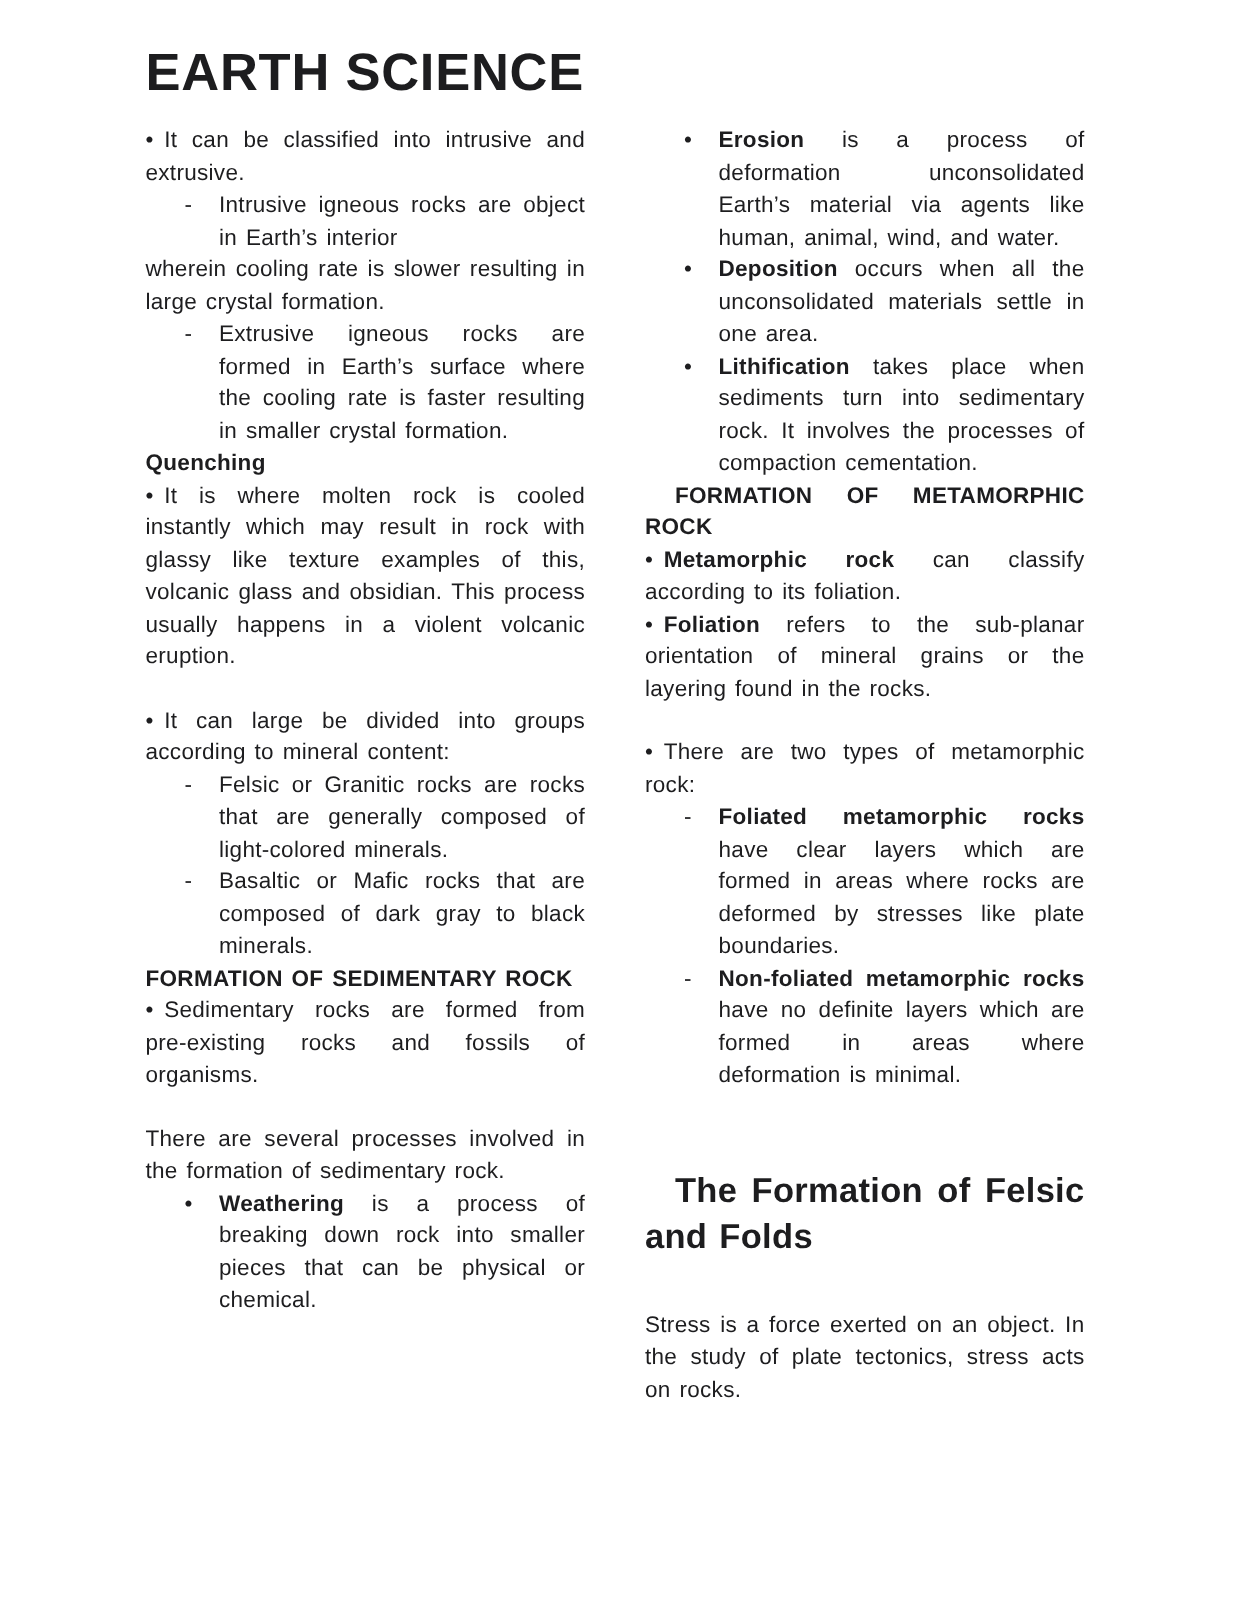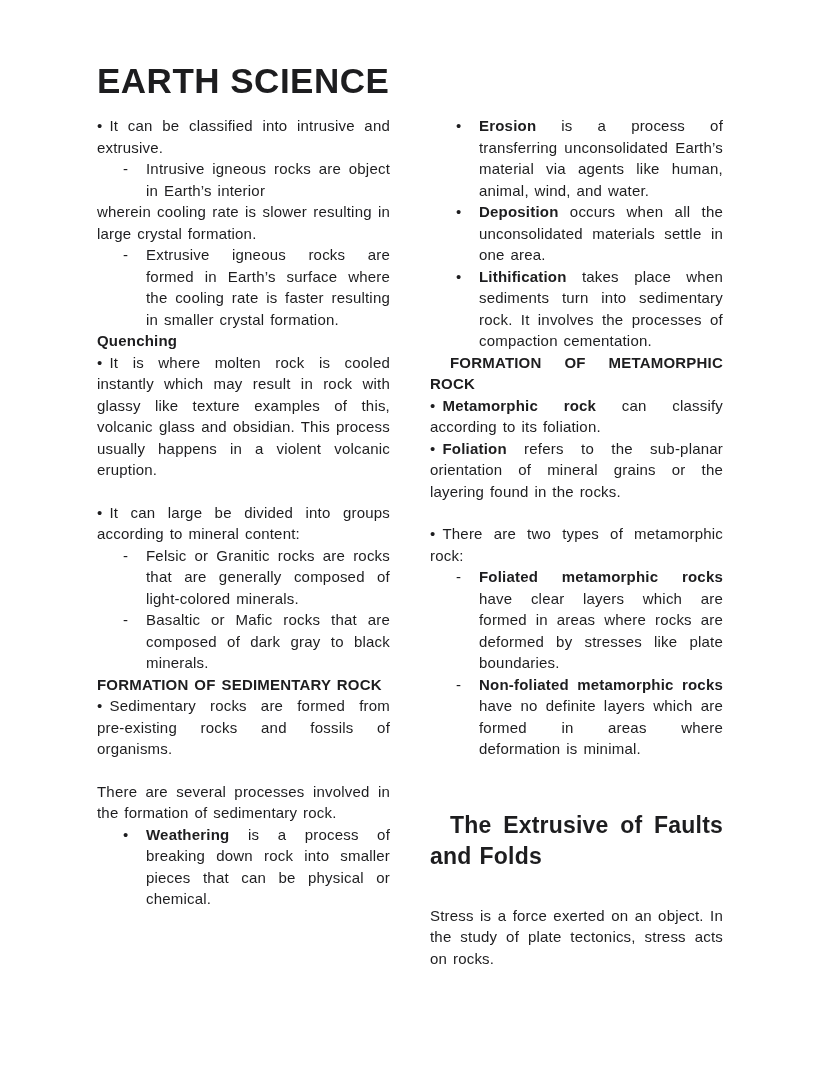--- a/index.html
+++ b/index.html
@@ -3,21 +3,21 @@
 <meta charset="utf-8">
 <style>
   html, body { margin: 0; padding: 0; }
   body {
     width: 828px; height: 1071px;
     background: #ffffff;
     color: #1d1d1f;
     font-family: "Liberation Sans", sans-serif;
     overflow: hidden;
   }
-  .page { box-sizing: border-box; padding: 62px 97px 0 97px; width: 828px; }
+  .page { box-sizing: border-box; padding: 30px 97px 0 97px; width: 828px; }
   .title {
     font-size: 35px; font-weight: bold; letter-spacing: 0.5px;
     line-height: 38px; margin: 0 0 15px 0; white-space: nowrap;
   }
   .columns { display: flex; gap: 40px; }
   .col {
     width: 293px; flex: 0 0 293px;
     font-size: 15px; line-height: 21.5px;
     text-align: justify;
     letter-spacing: 0.2px; word-spacing: 1.5px;
@@ -66,21 +66,21 @@
       <h3 class="h-bold sp">FORMATION OF SEDIMENTARY ROCK</h3>
 
       <p class="para"><span class="m-in">•</span><span>Sedimentary rocks are formed from pre-existing rocks and fossils of organisms.</span></p>
 
       <p class="para sp">There are several processes involved in the formation of sedimentary rock.</p>
 
       <div class="hang"><span class="m">•</span><span class="b">Weathering</span><span> is a process of breaking down rock into smaller pieces that can be physical or chemical.</span></div>
     </div>
 
     <div class="col">
-      <div class="hang"><span class="m">•</span><span class="b">Erosion</span><span> is a process of transferring unconsolidated Earth’s material via agents like human, animal, wind, and water.</span></div>
+      <div class="hang"><span class="m">•</span><span class="b">Erosion</span><span> is a process of deformation unconsolidated Earth’s material via agents like human, animal, wind, and water.</span></div>
 
       <div class="hang"><span class="m">•</span><span class="b">Deposition</span><span> occurs when all the unconsolidated materials settle in one area.</span></div>
 
       <div class="hang"><span class="m">•</span><span class="b">Lithification</span><span> takes place when sediments turn into sedimentary rock. It involves the processes of compaction cementation.</span></div>
 
       <h3 class="h-bold sp">
           <span class="jline">FORMATION OF METAMORPHIC</span>
           <span class="line">ROCK</span>
         </h3>
 
@@ -88,21 +88,21 @@
 
       <p class="para"><span class="m-in">•</span><span class="b">Foliation</span><span> refers to the sub-planar orientation of mineral grains or the layering found in the rocks.</span></p>
 
       <p class="para sp"><span class="m-in">•</span><span>There are two types of metamorphic rock:</span></p>
 
       <div class="hang"><span class="m">-</span><span class="b">Foliated metamorphic rocks</span><span> have clear layers which are formed in areas where rocks are deformed by stresses like plate boundaries.</span></div>
 
       <div class="hang"><span class="m">-</span><span class="b">Non-foliated metamorphic rocks</span><span> have no definite layers which are formed in areas where deformation is minimal.</span></div>
 
       <h2 class="h-big">
-          <span class="jline">The Extrusive of Faults</span>
+          <span class="jline">The Formation of Felsic</span>
           <span class="line">and Folds</span>
         </h2>
 
       <p class="para">Stress is a force exerted on an object. In the study of plate tectonics, stress acts on rocks.</p>
     </div>
 
   </div>
 </div>
 
 </body></html>

